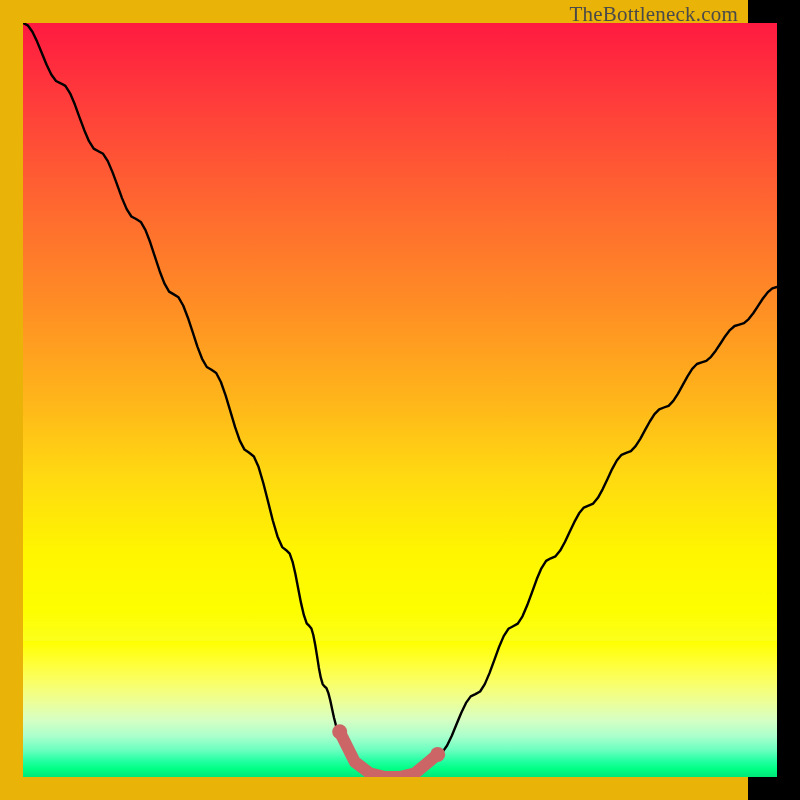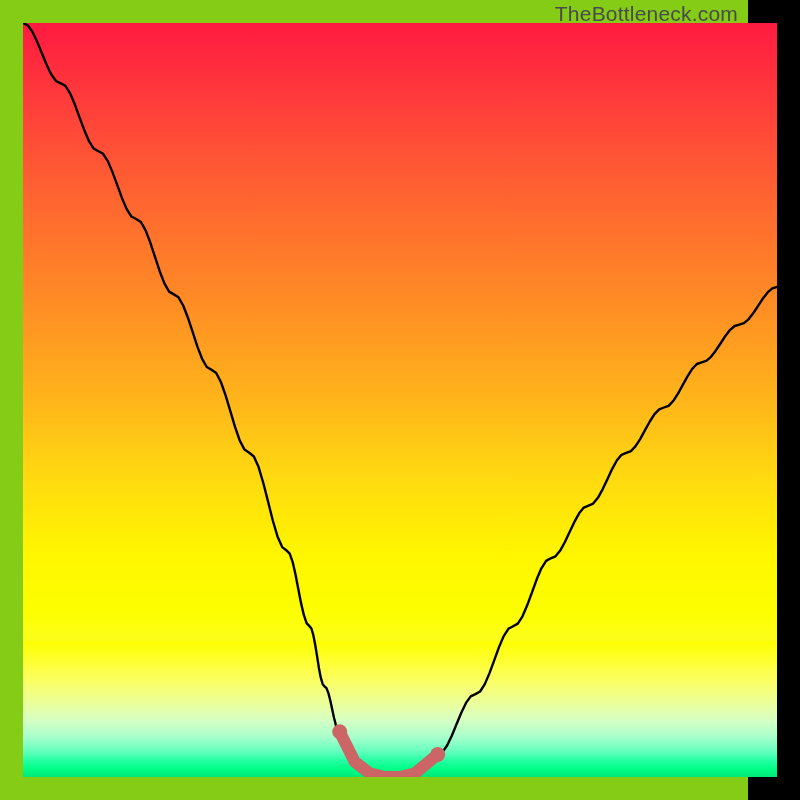--- a/index.html
+++ b/index.html
@@ -8,21 +8,22 @@
     width: 800px;
     height: 800px;
     background: #000;
     overflow: hidden;
     font-family: Arial, Helvetica, sans-serif;
   }
   .frame {
     position: relative;
     width: 748px;
     height: 800px;
-    background: #84cc16;
+    background: #eab308;
+    font-family: Liberation Serif, serif;
   }
   .plot {
     position: absolute;
     left: 23px;
     top: 23px;
     width: 754px;
     height: 754px;
     overflow: hidden;
   }
   .bg-gradient {

